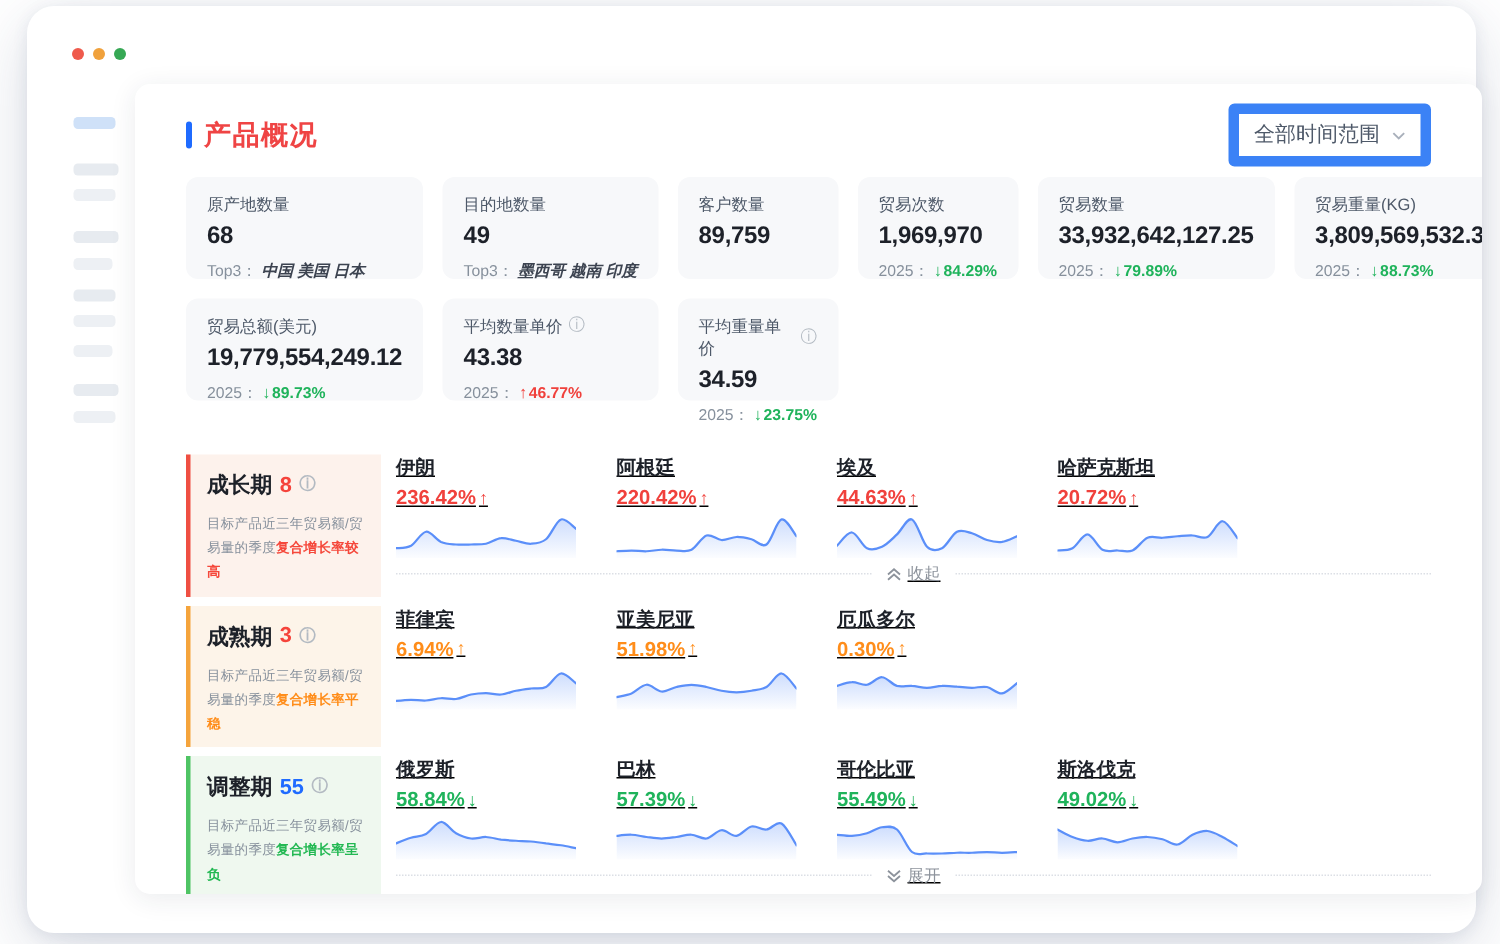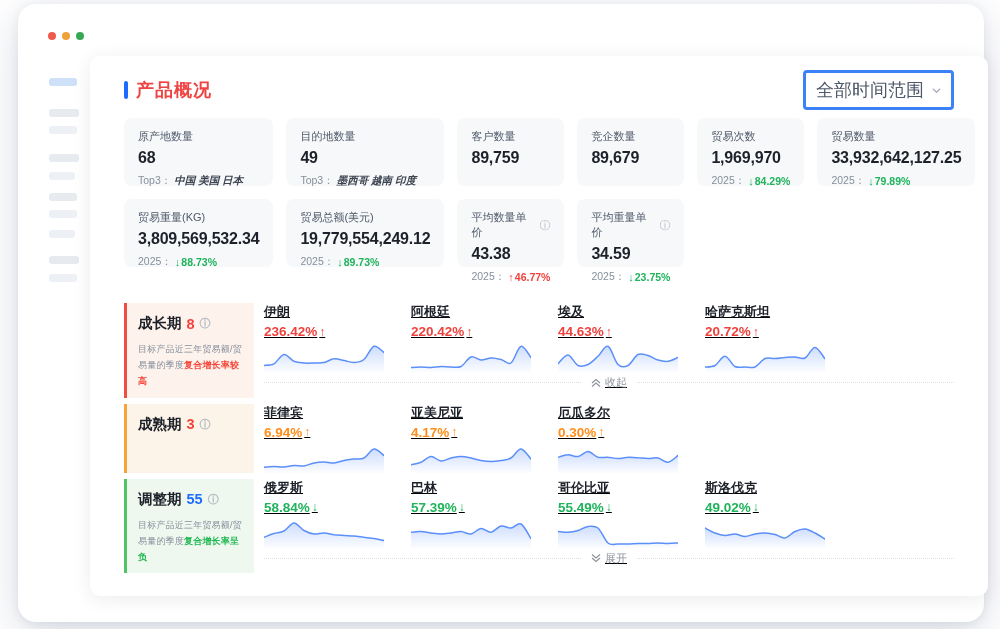--- a/index.html
+++ b/index.html
@@ -18,21 +18,21 @@
   .sk.w26{width:26px;} .sk.w28{width:28px;} .sk.w30{width:30px;}
   .sk.dark{ background:#e7ebf0; }
 
   
   .main-card { position:absolute; left:72px; top:52px; width:898px; height:540px; background:#fff; border-radius:10px; box-shadow:0 3px 18px rgba(31,45,61,.09); padding:16px 34px 0 34px; overflow:hidden; }
 
   .card-header { height:36px; display:flex; align-items:center; justify-content:space-between; }
   .title-wrap { display:flex; align-items:center; gap:8px; }
   .title-bar { width:4px; height:18px; background:#1f6bff; border-radius:2px; }
   .page-title { font-size:18px; font-weight:700; color:#ef4444; letter-spacing:1px; }
-  .time-select { display:flex; align-items:center; gap:8px; border:3px solid #3b82f6; border-radius:4px; padding:5px 10px; font-size:18px; color:#4e5969; background:#fff; cursor:pointer;font-family:Liberation Serif, serif; }
+  .time-select { display:flex; align-items:center; gap:8px; border:7px solid #3b82f6; border-radius:4px; padding:5px 10px; font-size:14px; color:#4e5969; background:#fff; cursor:pointer;font-family:Liberation Serif, serif; }
   .chev { width:9px; height:9px; color:#a9b0bb; }
 
   
   .stats-grid { display:grid; grid-template-columns:repeat(6,1fr); gap:13px; margin-top:10px; }
   .stat-card { background:#f7f8fa; border-radius:8px; padding:11px 14px 0 14px; height:68px; }
   .stat-label { font-size:11px; color:#4e5969; display:flex; align-items:center; gap:4px; }
   .stat-value { margin-top:5px; font-size:16px; font-weight:700; color:#1d2129; letter-spacing:-0.2px; white-space:nowrap; }
   .stat-sub { margin-top:7px; font-size:10.5px; color:#86909c; display:flex; align-items:center; gap:3px; white-space:nowrap; }
   .stat-sub .strong { color:#3c4350; font-weight:600;font-style:italic; }
   .trend { font-weight:700; display:flex; align-items:center; gap:1px; }
@@ -130,24 +130,20 @@
         <div class="stat-sub">
             <span>Top3：</span>
             <span class="strong">墨西哥 越南 印度</span>
           </div>
       </div>
       <div class="stat-card">
         <div class="stat-label">客户数量</div>
         <div class="stat-value">89,759</div>
       </div>
       <div class="stat-card">
-        <div class="stat-label">竞企数量</div>
-        <div class="stat-value">89,679</div>
-      </div>
-      <div class="stat-card">
         <div class="stat-label">贸易次数</div>
         <div class="stat-value">1,969,970</div>
         <div class="stat-sub">
             <span>2025：</span>
             <span class="trend green">
               <span class="arrow">↓</span>
               <span>84.29%</span>
             </span>
           </div>
       </div>
@@ -287,38 +283,39 @@
         </div>
       </div>
 
       <div class="stage-row theme-orange">
         <div class="stage-label">
           <div class="stage-title">
             <span>成熟期</span>
             <span class="stage-count count-red">3</span>
             <span class="info-icon">ⓘ</span>
           </div>
+          <div class="stage-desc"><span>目标产品近三年贸易额/贸易量的季度</span><span class="hl-orange">复合增长率平稳</span></div>
         </div>
         <div class="stage-content">
           <div class="country-grid">
             <div class="country-cell">
               <div class="country-name">菲律宾</div>
               <div class="country-pct pct-orange">
                   <span>6.94%</span>
                   <span class="arrow">↑</span>
                 </div>
               <svg class="sparkline" width="120" height="32" viewBox="0 0 120 32">
                   <path d="M0.0,26.3C1.7,26.1 6.7,25.5 10.0,25.5C13.3,25.5 16.7,26.2 20.0,26.0C23.3,25.8 26.7,24.7 30.0,24.5C33.3,24.3 36.7,25.4 40.0,25.0C43.3,24.6 46.7,22.7 50.0,22.0C53.3,21.3 56.7,21.0 60.0,21.0C63.3,21.0 66.7,22.3 70.0,22.0C73.3,21.8 76.7,20.2 80.0,19.5C83.3,18.8 86.7,18.4 90.0,18.0C93.3,17.6 96.7,18.7 100.0,17.0C103.3,15.3 106.7,8.4 110.0,8.0C113.3,7.6 118.3,13.4 120.0,14.5L120,32 L0,32 Z" fill="url(#sparkGrad)"></path>
                   <path d="M0.0,26.3C1.7,26.1 6.7,25.5 10.0,25.5C13.3,25.5 16.7,26.2 20.0,26.0C23.3,25.8 26.7,24.7 30.0,24.5C33.3,24.3 36.7,25.4 40.0,25.0C43.3,24.6 46.7,22.7 50.0,22.0C53.3,21.3 56.7,21.0 60.0,21.0C63.3,21.0 66.7,22.3 70.0,22.0C73.3,21.8 76.7,20.2 80.0,19.5C83.3,18.8 86.7,18.4 90.0,18.0C93.3,17.6 96.7,18.7 100.0,17.0C103.3,15.3 106.7,8.4 110.0,8.0C113.3,7.6 118.3,13.4 120.0,14.5" fill="none" stroke="#5b8ff9" stroke-width="1.5" stroke-linecap="round"></path>
                 </svg>
             </div>
             <div class="country-cell">
               <div class="country-name">亚美尼亚</div>
               <div class="country-pct pct-orange">
-                  <span>4.17%</span>
+                  <span>51.98%</span>
                   <span class="arrow">↑</span>
                 </div>
               <svg class="sparkline" width="120" height="32" viewBox="0 0 120 32">
                   <path d="M0.0,23.8C1.7,23.3 6.7,22.6 10.0,21.3C13.3,19.9 16.7,15.7 20.0,15.5C23.3,15.3 26.7,19.8 30.0,20.0C33.3,20.3 36.7,17.8 40.0,17.0C43.3,16.3 46.7,15.5 50.0,15.5C53.3,15.5 56.7,16.3 60.0,17.0C63.3,17.7 66.7,18.9 70.0,19.5C73.3,20.1 76.7,20.5 80.0,20.5C83.3,20.5 86.7,20.1 90.0,19.5C93.3,18.9 96.7,18.9 100.0,17.0C103.3,15.1 106.7,7.8 110.0,8.0C113.3,8.2 118.3,16.3 120.0,18.0L120,32 L0,32 Z" fill="url(#sparkGrad)"></path>
                   <path d="M0.0,23.8C1.7,23.3 6.7,22.6 10.0,21.3C13.3,19.9 16.7,15.7 20.0,15.5C23.3,15.3 26.7,19.8 30.0,20.0C33.3,20.3 36.7,17.8 40.0,17.0C43.3,16.3 46.7,15.5 50.0,15.5C53.3,15.5 56.7,16.3 60.0,17.0C63.3,17.7 66.7,18.9 70.0,19.5C73.3,20.1 76.7,20.5 80.0,20.5C83.3,20.5 86.7,20.1 90.0,19.5C93.3,18.9 96.7,18.9 100.0,17.0C103.3,15.1 106.7,7.8 110.0,8.0C113.3,8.2 118.3,16.3 120.0,18.0" fill="none" stroke="#5b8ff9" stroke-width="1.5" stroke-linecap="round"></path>
                 </svg>
             </div>
             <div class="country-cell">
               <div class="country-name">厄瓜多尔</div>
               <div class="country-pct pct-orange">

